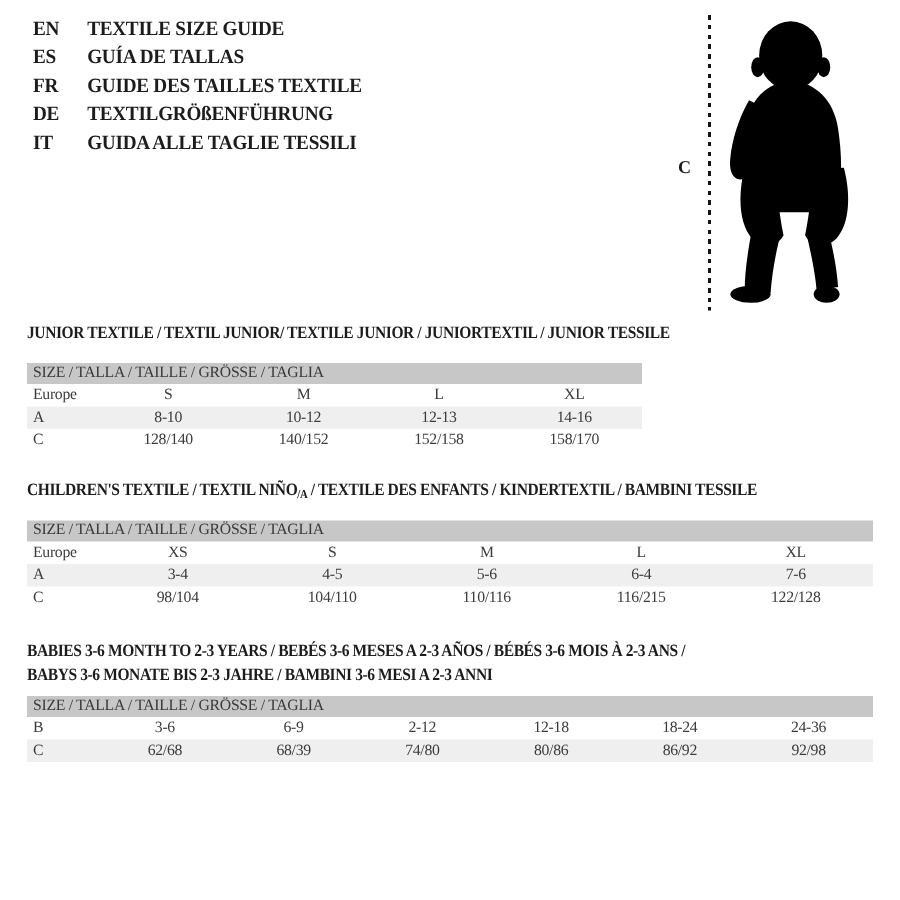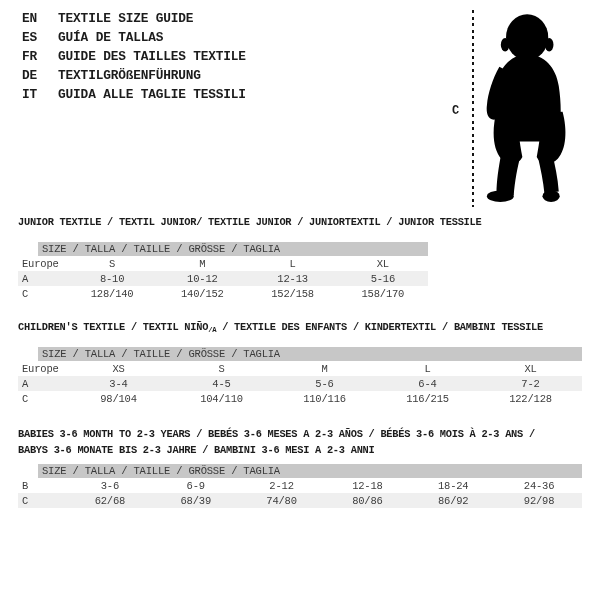--- a/index.html
+++ b/index.html
@@ -1,38 +1,38 @@
 <!DOCTYPE html>
 <html><head>
 <meta charset="utf-8">
 <style>
   html,body{margin:0;padding:0;background:#ffffff;}
   #page{
     position:relative;width:600px;height:600px;background:#ffffff;
-    font-family:Liberation Mono, monospace;color:#1c1c1c;overflow:hidden;
+    font-family:Liberation Serif, serif;color:#1c1c1c;overflow:hidden;
   }
   
   .lang-list{position:absolute;left:22px;top:9px;}
   .lang-row{display:flex;line-height:19px;font-weight:bold;font-size:13.5px;
     letter-spacing:-0.2px;transform:scaleX(0.95);transform-origin:0 0;white-space:nowrap;}
   .lang-code{width:38px;flex:0 0 38px;}
   
   .measure-line{position:absolute;left:472px;top:10px;width:2px;height:197px;
     background:repeating-linear-gradient(to bottom,#141414 0 3px,transparent 3px 6.5px);}
   .measure-label{position:absolute;left:452px;top:104px;font-size:12px;font-weight:600;}
   .silhouette{position:absolute;left:485px;top:10px;width:91px;height:198px;}
   
   .sec-title{position:absolute;left:18px;font-weight:bold;font-size:11.5px;
     letter-spacing:-0.3px;line-height:16px;white-space:nowrap;
     transform:scaleX(0.9);transform-origin:0 0;}
   sub.tsub{font-size:8px;vertical-align:-2px;}
   
   .stable{position:absolute;left:18px;}
   .size-bar{height:14px;line-height:14px;background:#c7c7c7;color:#3a3a3a;
-    font-size:10.5px;padding-left:4px;letter-spacing:-0.2px;margin-left:20px;}
+    font-size:10.5px;padding-left:4px;letter-spacing:-0.2px;}
   .trow{display:flex;height:15px;align-items:center;font-size:10.5px;color:#3c3c3c;
     letter-spacing:-0.2px;}
   .trow.striped{background:#efefef;}
   .tcell{flex:1;text-align:center;}
   .tcell.rlabel{flex:0 0 45px;text-align:left;padding-left:4px;}
   
   .notes{position:absolute;left:18px;top:536px;}
   .note-line{font-weight:bold;font-size:11px;line-height:17.5px;letter-spacing:-0.3px;
     white-space:nowrap;transform:scaleX(0.9);transform-origin:0 0;}
 </style>
@@ -92,21 +92,21 @@
           <div class="tcell">S</div>
           <div class="tcell">M</div>
           <div class="tcell">L</div>
           <div class="tcell">XL</div>
         </div>
         <div class="trow striped">
           <div class="tcell rlabel">A</div>
           <div class="tcell">8-10</div>
           <div class="tcell">10-12</div>
           <div class="tcell">12-13</div>
-          <div class="tcell">5-16</div>
+          <div class="tcell">14-16</div>
         </div>
         <div class="trow">
           <div class="tcell rlabel">C</div>
           <div class="tcell">128/140</div>
           <div class="tcell">140/152</div>
           <div class="tcell">152/158</div>
           <div class="tcell">158/170</div>
         </div>
       </div>
   </div>
@@ -122,21 +122,21 @@
           <div class="tcell">M</div>
           <div class="tcell">L</div>
           <div class="tcell">XL</div>
         </div>
         <div class="trow striped">
           <div class="tcell rlabel">A</div>
           <div class="tcell">3-4</div>
           <div class="tcell">4-5</div>
           <div class="tcell">5-6</div>
           <div class="tcell">6-4</div>
-          <div class="tcell">7-2</div>
+          <div class="tcell">7-6</div>
         </div>
         <div class="trow">
           <div class="tcell rlabel">C</div>
           <div class="tcell">98/104</div>
           <div class="tcell">104/110</div>
           <div class="tcell">110/116</div>
           <div class="tcell">116/215</div>
           <div class="tcell">122/128</div>
         </div>
       </div>

